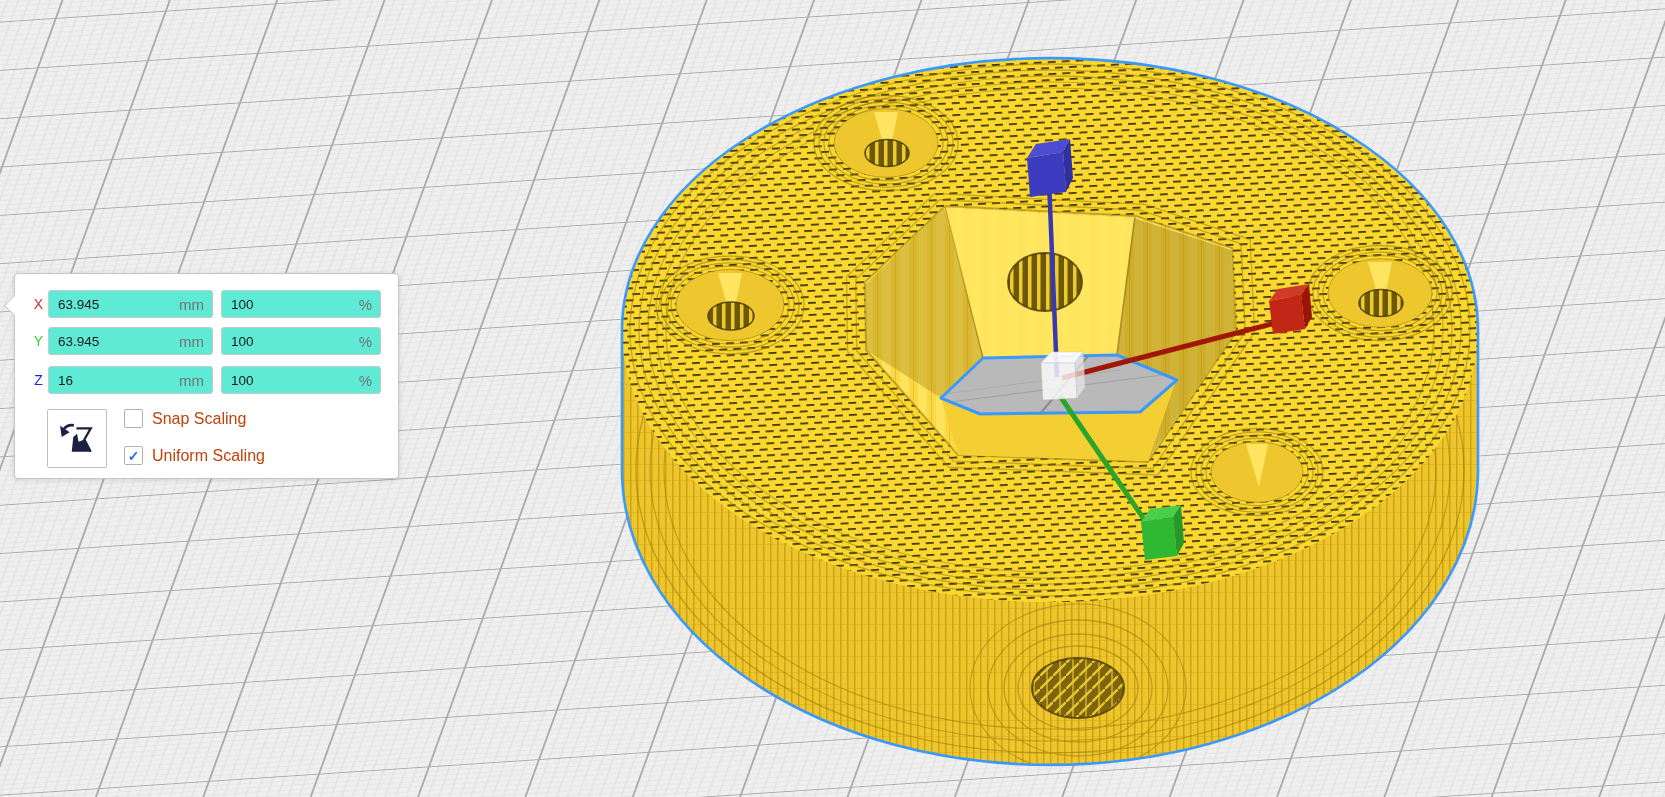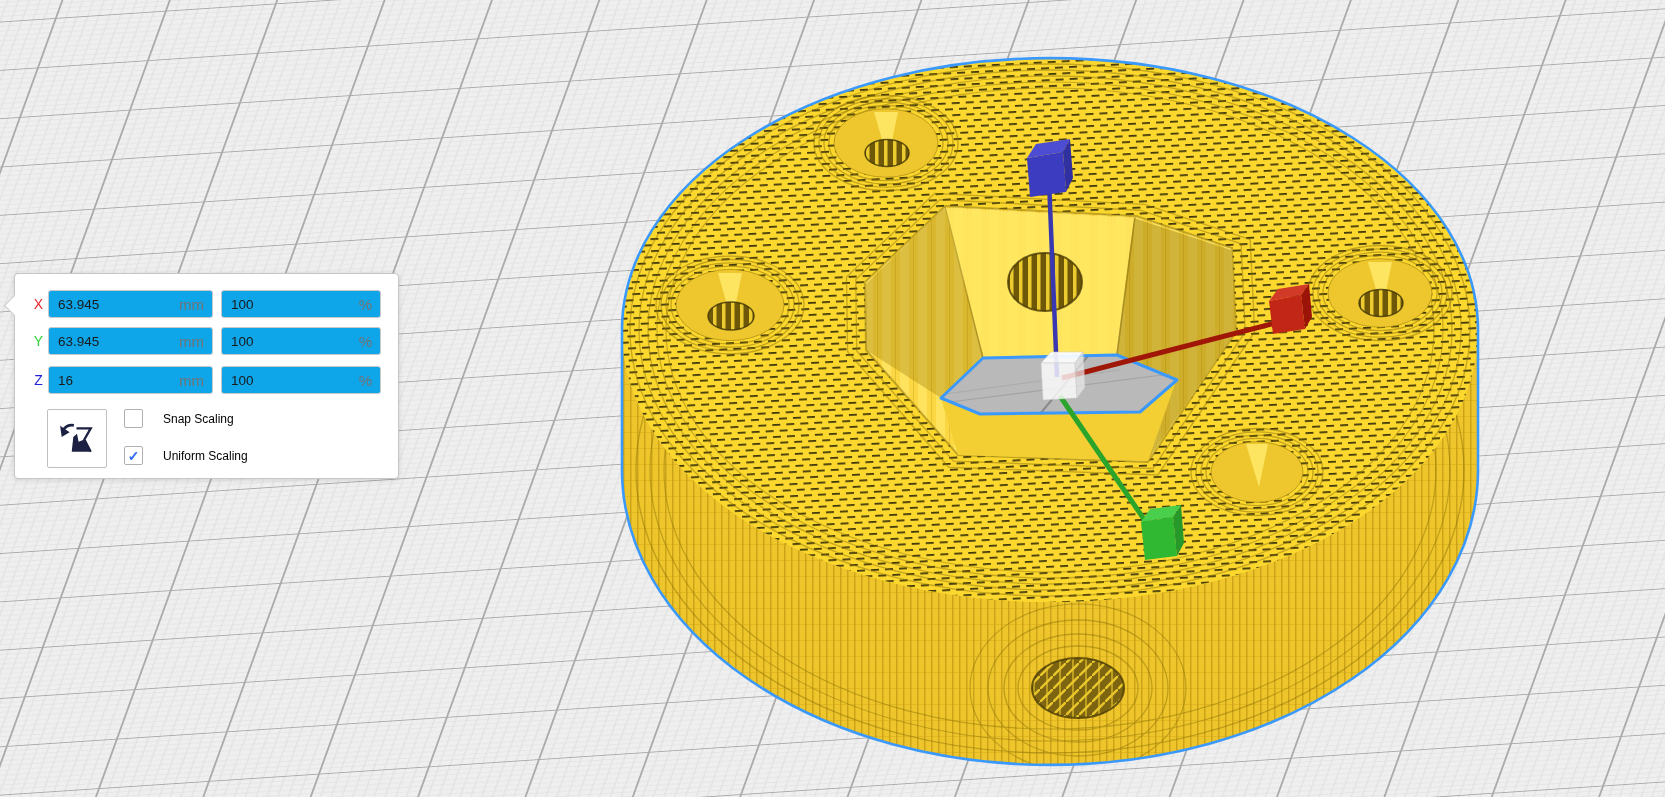--- a/index.html
+++ b/index.html
@@ -13,33 +13,33 @@
                box-sizing:border-box;z-index:5;}
   .panel-arrow{position:absolute;left:-8px;top:24px;width:14px;height:14px;background:#fff;
                border-left:1px solid #c6c6c6;border-bottom:1px solid #c6c6c6;
                transform:rotate(45deg);}
   .axis-row{position:absolute;left:0;height:28px;display:flex;align-items:center;}
   .axis-row.r0{top:16px}.axis-row.r1{top:53px}.axis-row.r2{top:92px}
   .axis-label{width:19px;margin-left:14px;text-align:center;font-size:14px;}
   .axis-x{color:#e8262b}.axis-y{color:#2fd434}.axis-z{color:#2121dd}
   .field{position:relative;height:28px;}
   .field input{width:100%;height:100%;box-sizing:border-box;border:1px solid #c8c8c8;border-radius:3px;
-               font:13.5px "Liberation Sans",sans-serif;color:#1a1a1a;padding:0 30px 0 9px;outline:none;background:#0ea5e9;}
+               font:13.5px "Liberation Sans",sans-serif;color:#1a1a1a;padding:0 30px 0 9px;outline:none;background:#5eead4;}
   .field .unit{position:absolute;right:9px;top:50%;transform:translateY(-50%);color:#737373;font-size:15px;pointer-events:none;}
   .f-mm{width:165px;margin-left:0;}
   .f-pct{width:160px;margin-left:8px;}
   .reset-btn{position:absolute;left:32px;top:135px;width:60px;height:59px;background:#fff;
              border:1px solid #bfbfbf;border-radius:2px;display:flex;align-items:center;justify-content:center;
              padding:0;cursor:pointer;}
   .chk-row{position:absolute;left:109px;height:19px;display:flex;align-items:center;}
   .chk-row.c0{top:135px}.chk-row.c1{top:172px}
   .checkbox{width:19px;height:19px;box-sizing:border-box;border:1px solid #b0b0b0;border-radius:2px;
             background:#fff;display:flex;align-items:center;justify-content:center;cursor:pointer;}
   .checkbox .mark{color:#2f6cf6;font-size:14px;font-weight:bold;line-height:1;}
-  .chk-label{margin-left:20px;font-size:12px;color:#000000;}
+  .chk-label{margin-left:9px;font-size:16px;color:#c2410c;}
 </style>
 </head>
 <body>
 
 <div class="stage">
 
 <svg class="scene" width="1665" height="797" viewBox="0 0 1665 797">
   <defs>
 
     <pattern id="grid" width="110" height="110" patternUnits="userSpaceOnUse" patternTransform="matrix(1,-0.066,-0.163,0.45,55,18)">

